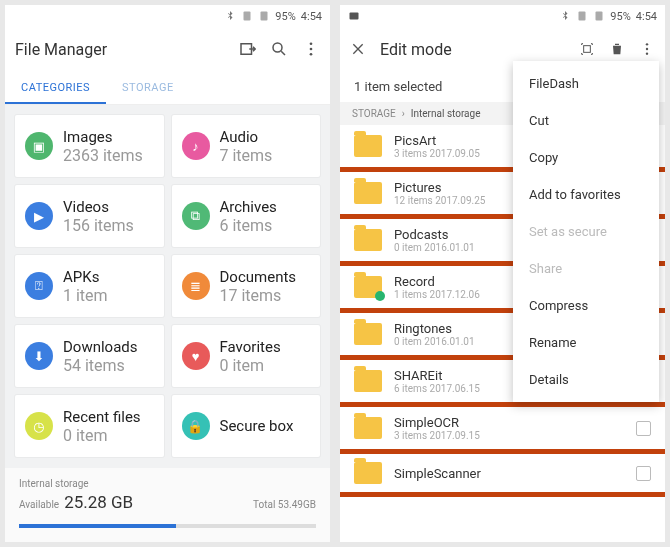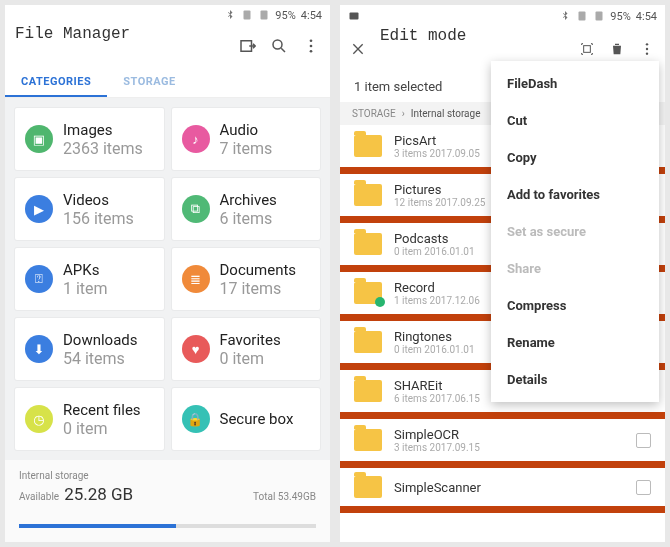--- a/index.html
+++ b/index.html
@@ -35,44 +35,43 @@
   .statusbar .ico { width:12px; height:12px; display:inline-block; }
   .phone2 .statusbar { justify-content: space-between; }
   .left-ico { display:flex; gap:5px; align-items:center;}
   .right-ico { display:flex; gap:5px; align-items:center;}
 
   
   .toolbar {
     height: 44px;
     background: #fff;
     display: flex;
+    align-items: center;
     padding: 0 10px;
     gap: 14px;
-    font-family: Liberation Mono, monospace;
   }
   .toolbar .title { flex: 1; font-size: 16px; color: #333; }
   .toolbar .ticon { color:#555; cursor:pointer; display:flex; align-items:center; justify-content:center;}
 
   
   .tabs {
     display: flex;
     background: #fff;
     border-bottom: 1px solid #eee;
     height: 34px;
   }
   .tab {
     padding: 0 16px;
     display: flex;
     align-items: center;
     font-size: 11px;
     letter-spacing: 0.5px;
     color: #9bbbe0;
     cursor: pointer;
     position: relative;
-    font-weight: bold;
   }
   .tab.active { color: #2c72d6; }
   .tab.active::after {
     content: "";
     position: absolute;
     bottom: 0; left:0; right:0;
     height: 2px; background: #2c72d6;
   }
 
   
@@ -105,21 +104,21 @@
   .card .csub { font-size:16px; color:#999; }
 
   
   .storagefoot {
     padding: 10px 14px 14px;
     background:#fafafa;
     font-size: 10px;
     color:#888;
   }
   .storagefoot .row1 { margin-bottom:3px; }
-  .storagefoot .row2 { display:flex; align-items:baseline; justify-content:space-between; margin-bottom:20px;}
+  .storagefoot .row2 { display:flex; align-items:baseline; justify-content:space-between; margin-bottom:12px;}
   .storagefoot .avail { font-size:17px; color:#333; }
   .bar { height:4px; background:#ddd; position:relative; }
   .bar .fill { height:100%; background:#2c72d6; position:absolute; left:0; top:0; }
 
   
   .subheader {
     background:#fff;
     padding: 8px 14px;
     font-size: 13px;
     color:#444;
@@ -132,21 +131,21 @@
     display:flex;
     align-items:center;
     gap:6px;
   }
   .filelist { flex:1; overflow:hidden; background:#fff;}
   .filerow {
     display:flex;
     align-items:center;
     padding: 8px 14px;
     gap:12px;
-    border-bottom:7px solid #c2410c;
+    border-bottom:5px solid #c2410c;
   }
   .filerow .folder {
     width:28px;height:22px;background:#f6c445;border-radius:2px;position:relative;
   }
   .filerow .folder::before{
     content:"";position:absolute;top:-4px;left:0;width:12px;height:4px;background:#f6c445;border-radius:2px 2px 0 0;
   }
   .filerow .folder.dl::after{
     content:"";position:absolute;bottom:-3px;right:-3px;width:10px;height:10px;border-radius:50%;background:#27b56f;
   }
@@ -155,28 +154,27 @@
   .filerow .fsub { font-size:10px; color:#aaa;}
   .filerow .chk {
     width:15px;height:15px;border:1.5px solid #bbb;border-radius:2px;
   }
 
   
   .menu {
     position:absolute;
     top: 56px;
     right: 6px;
-    width: 168px;
+    width: 146px;
     background:#fff;
     box-shadow: 0 3px 10px rgba(0,0,0,0.25);
     display:flex;
     flex-direction:column;
     padding: 4px 0;
     z-index:10;
-    font-weight:bold;
   }
   .menu .mitem {
     padding: 11px 16px;
     font-size: 13px;
     color:#333;
     cursor:pointer;
   }
   .menu .mitem.disabled { color:#bbb; }
 
   svg { display:block; }

